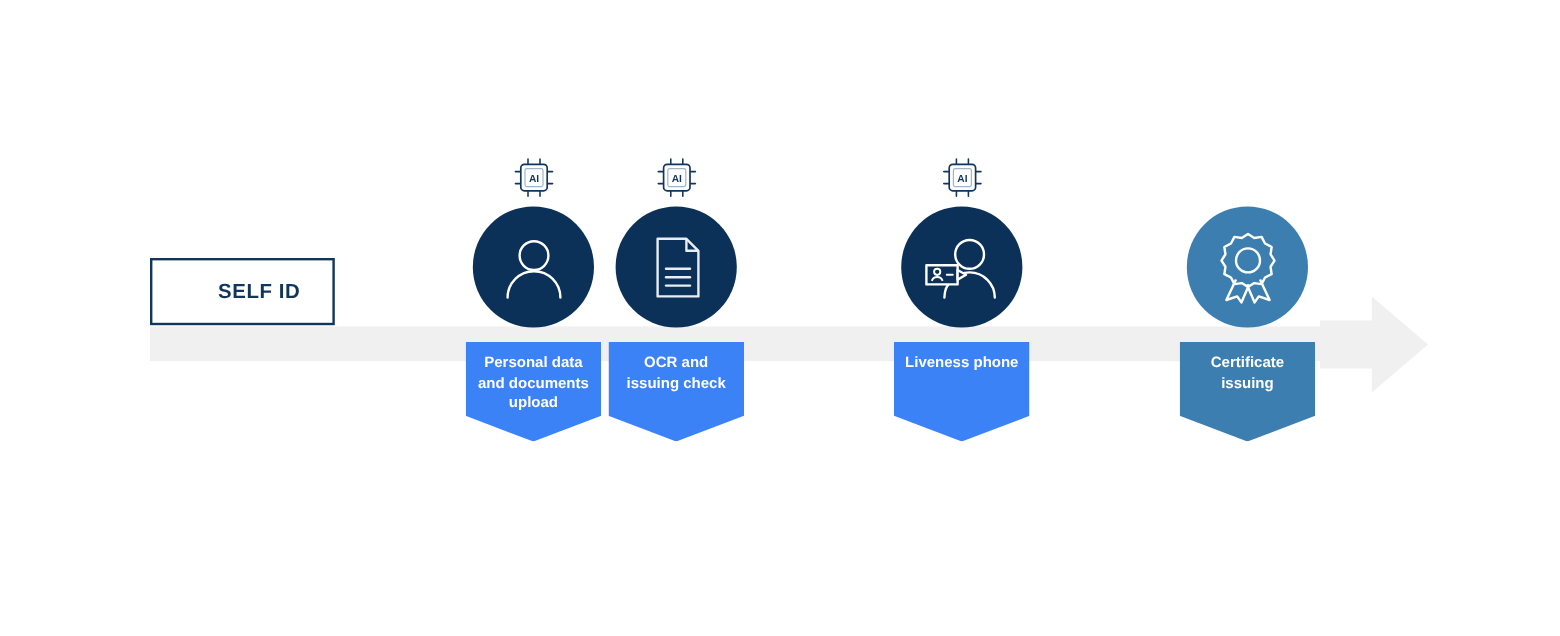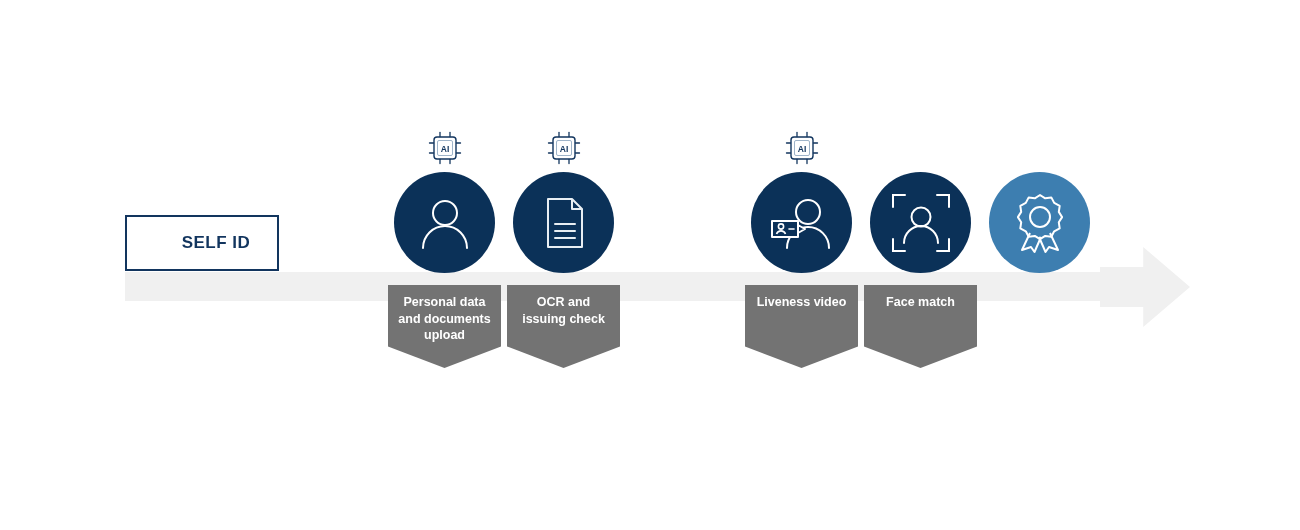--- a/index.html
+++ b/index.html
@@ -80,21 +80,21 @@
     justify-content: center;
   }
   .circle.light { background: #3d7eb0; }
 
   .banner {
     position: absolute;
     left: 3px;
     top: 285px;
     width: 113px;
     height: 83px;
-    background: #737373;
+    background: #3b82f6;
     clip-path: polygon(0% 0%, 100% 0%, 100% 74%, 50% 100%, 0% 74%);
     color: #ffffff;
     display: flex;
     align-items: flex-start;
     justify-content: center;
     padding-top: 9px;
     box-sizing: border-box;
   }
   .banner.light { background: #3d7eb0; }
   .banner-label {
@@ -216,46 +216,32 @@
         <circle cx="40" cy="20" r="12" fill="none" stroke="#ffffff" stroke-width="2"></circle>
         <path d="M19 56 a21 21 0 0 1 42 0" fill="none" stroke="#ffffff" stroke-width="2" stroke-linecap="round"></path>
         <path d="M4 29 H30 V45 H4 Z" fill="#0b3158" stroke="#ffffff" stroke-width="2" stroke-linejoin="round"></path>
         <path d="M30 33 L37 37 L30 41 Z" fill="#0b3158" stroke="#ffffff" stroke-width="2" stroke-linejoin="round"></path>
         <circle cx="13" cy="34.5" r="2.6" fill="none" stroke="#ffffff" stroke-width="1.6"></circle>
         <path d="M8.5 42 a4.8 4.8 0 0 1 9 0" fill="none" stroke="#ffffff" stroke-width="1.6"></path>
         <line x1="21" y1="37" x2="26" y2="37" stroke="#ffffff" stroke-width="1.6" stroke-linecap="round"></line>
       </svg>
     </div>
     <div class="banner">
-      <span class="banner-label">Liveness video</span>
-    </div>
-  </div>
-
-  <div class="step" style="left:861px">
-    <div class="circle">
-      <svg width="64" height="64" viewBox="0 0 64 64">
-        <circle cx="32" cy="26" r="9.5" fill="none" stroke="#ffffff" stroke-width="2"></circle>
-        <path d="M15 52 a17 17 0 0 1 34 0" fill="none" stroke="#ffffff" stroke-width="2" stroke-linecap="round"></path>
-        <g stroke="#ffffff" stroke-width="2" stroke-linecap="round" fill="none">
-          <path d="M4 16 V4 H16"></path>
-          <path d="M48 4 H60 V16"></path>
-          <path d="M60 48 V60 H48"></path>
-          <path d="M16 60 H4 V48"></path>
-        </g>
-      </svg>
-    </div>
-    <div class="banner">
-      <span class="banner-label">Face match</span>
-    </div>
-  </div>
+      <span class="banner-label">Liveness phone</span>
+    </div>
+  </div>
+
 
   <div class="step" style="left:980px">
     <div class="circle light">
       <svg width="62" height="62" viewBox="0 0 62 62">
         <path d="M31 3 l5.2 3.3 6.1 -0.9 2.9 5.5 5.5 2.9 -0.9 6.1 3.3 5.2 -3.3 5.2 0.9 6.1 -5.5 2.9 -2.9 5.5 -6.1 -0.9 -5.2 3.3 -5.2 -3.3 -6.1 0.9 -2.9 -5.5 -5.5 -2.9 0.9 -6.1 -3.3 -5.2 3.3 -5.2 -0.9 -6.1 5.5 -2.9 2.9 -5.5 6.1 0.9 Z" fill="none" stroke="#ffffff" stroke-width="2" stroke-linejoin="round"></path>
         <circle cx="31" cy="25" r="10" fill="none" stroke="#ffffff" stroke-width="2"></circle>
         <path d="M21 41 L13 58 L22 55 L25.5 60 L32 45" fill="none" stroke="#ffffff" stroke-width="2" stroke-linejoin="round"></path>
         <path d="M41 41 L49 58 L40 55 L36.5 60 L30 45" fill="none" stroke="#ffffff" stroke-width="2" stroke-linejoin="round"></path>
       </svg>
     </div>
+    <div class="banner light">
+      <span class="banner-label">Certificate issuing</span>
+    </div>
   </div>
 
 </div>
 
 </body></html>

